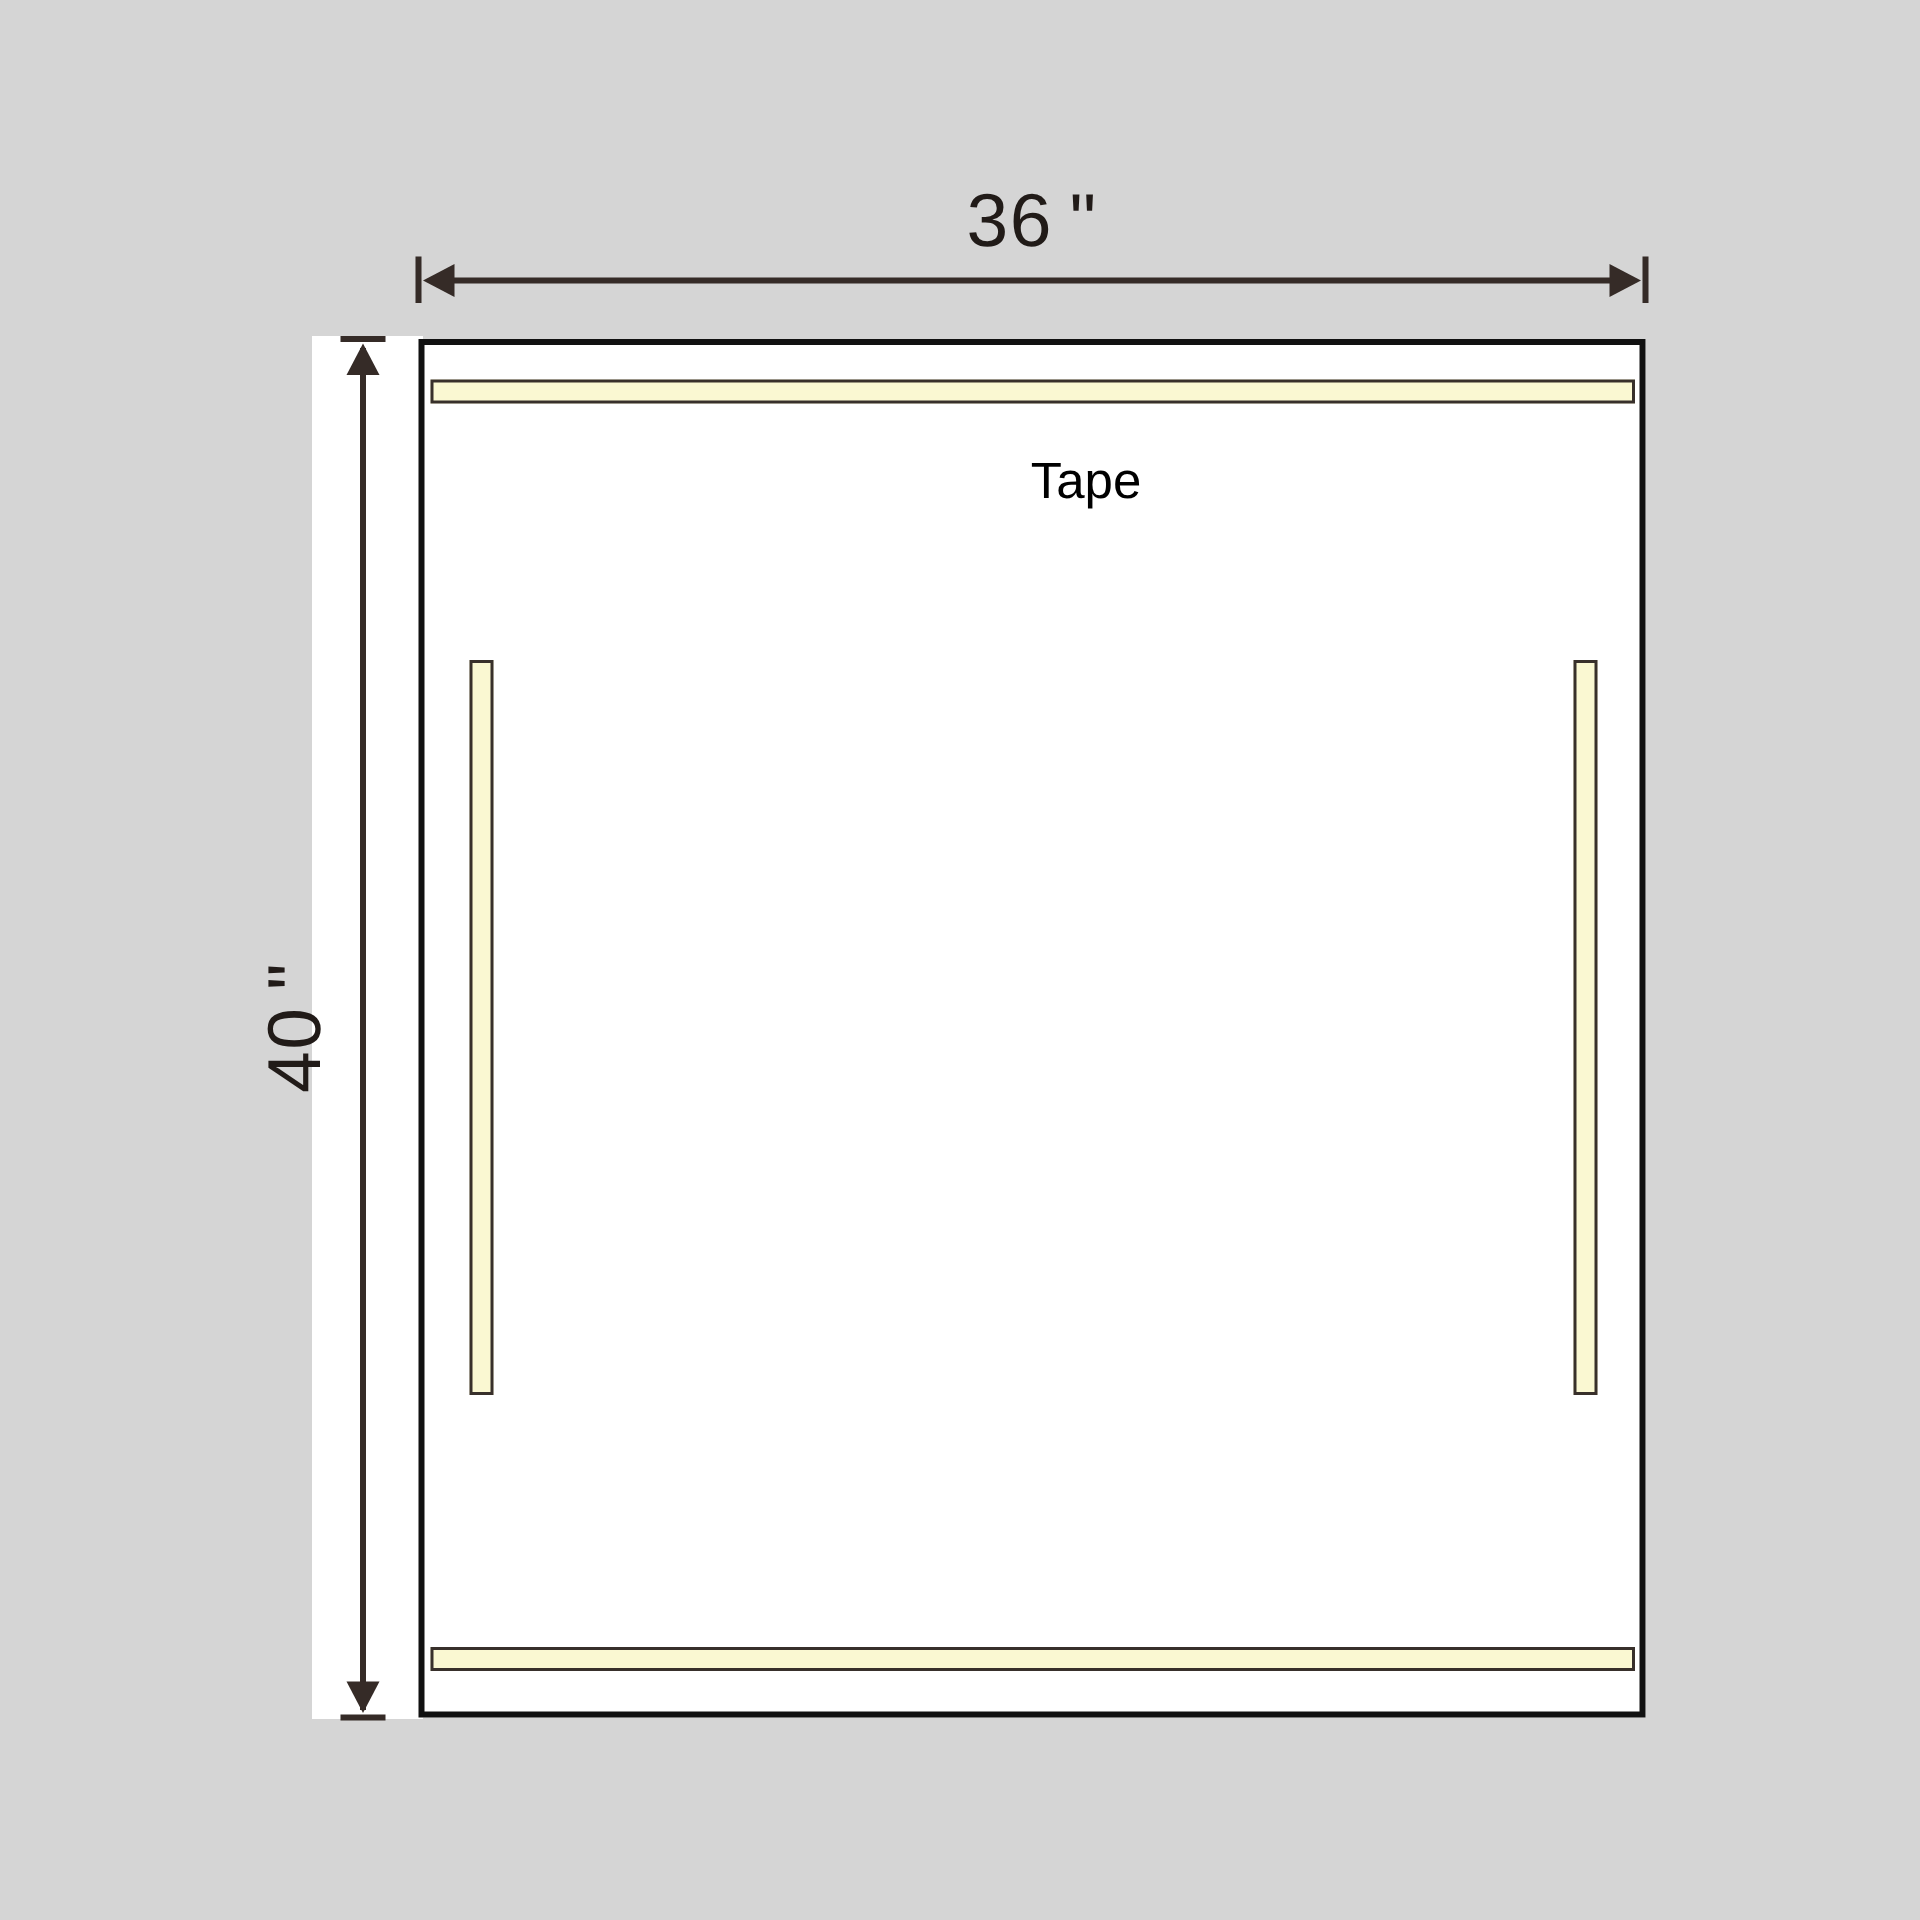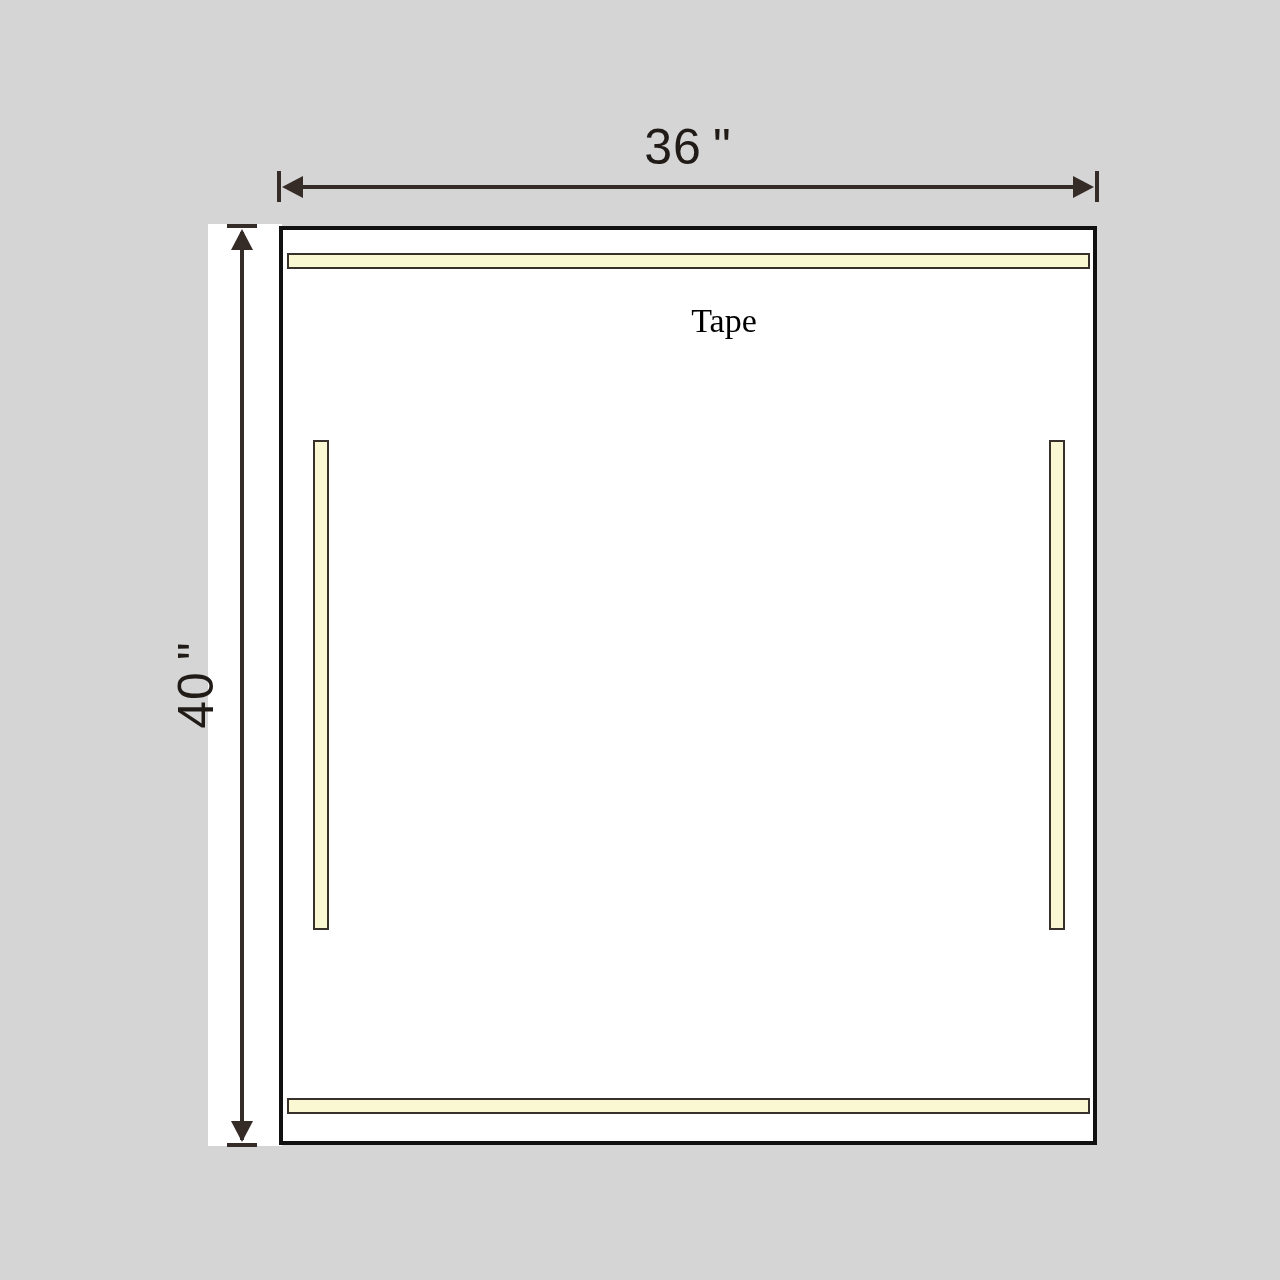--- a/index.html
+++ b/index.html
@@ -95,21 +95,20 @@
   .height-label{
     left:196px;top:685px;
     transform:translate(-50%,-50%) rotate(-90deg);
   }
   .tape-label{
     position:absolute;
     left:279px;top:302px;width:890px;
     text-align:center;
     color:#000000;
     font-size:34px;
-    font-family:Liberation Serif, serif;
   }
 </style>
 </head>
 <body>
 
 <div class="scene">
 
   <div class="white-band"></div>
 
   <div class="panel"></div>

